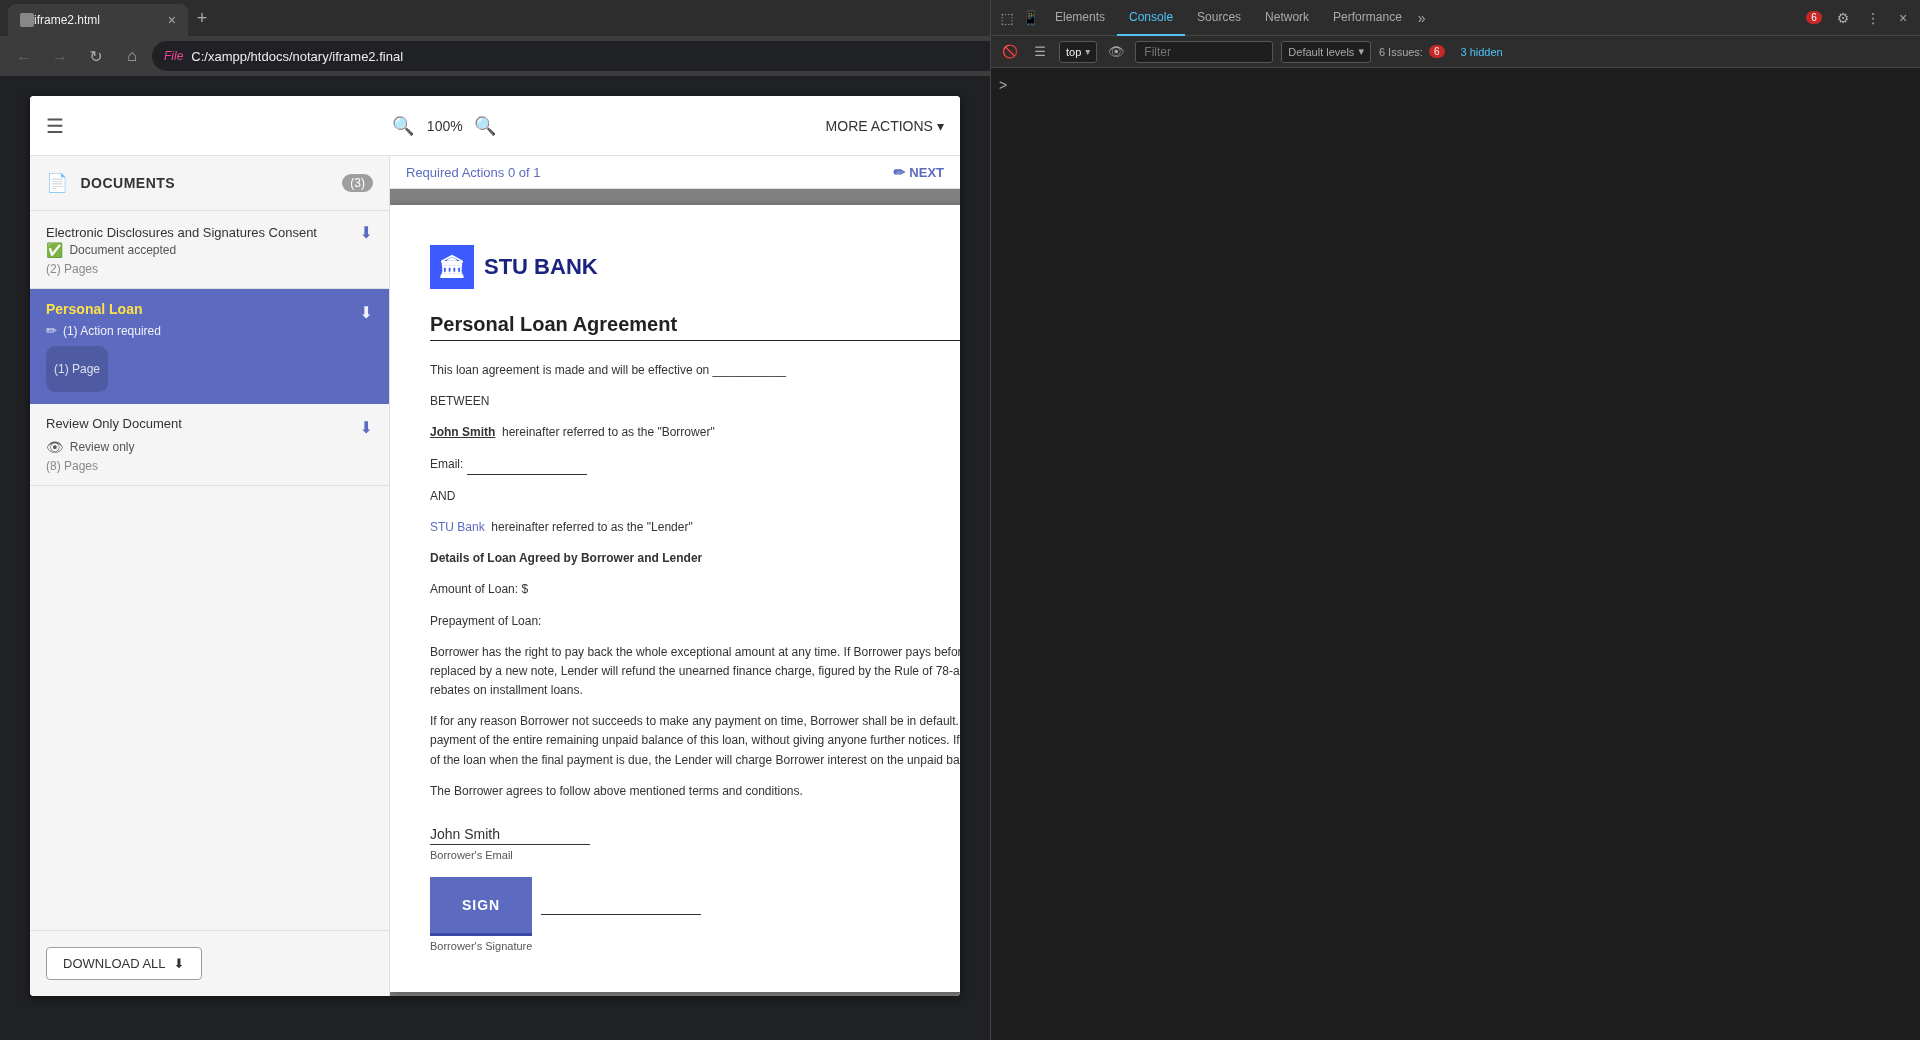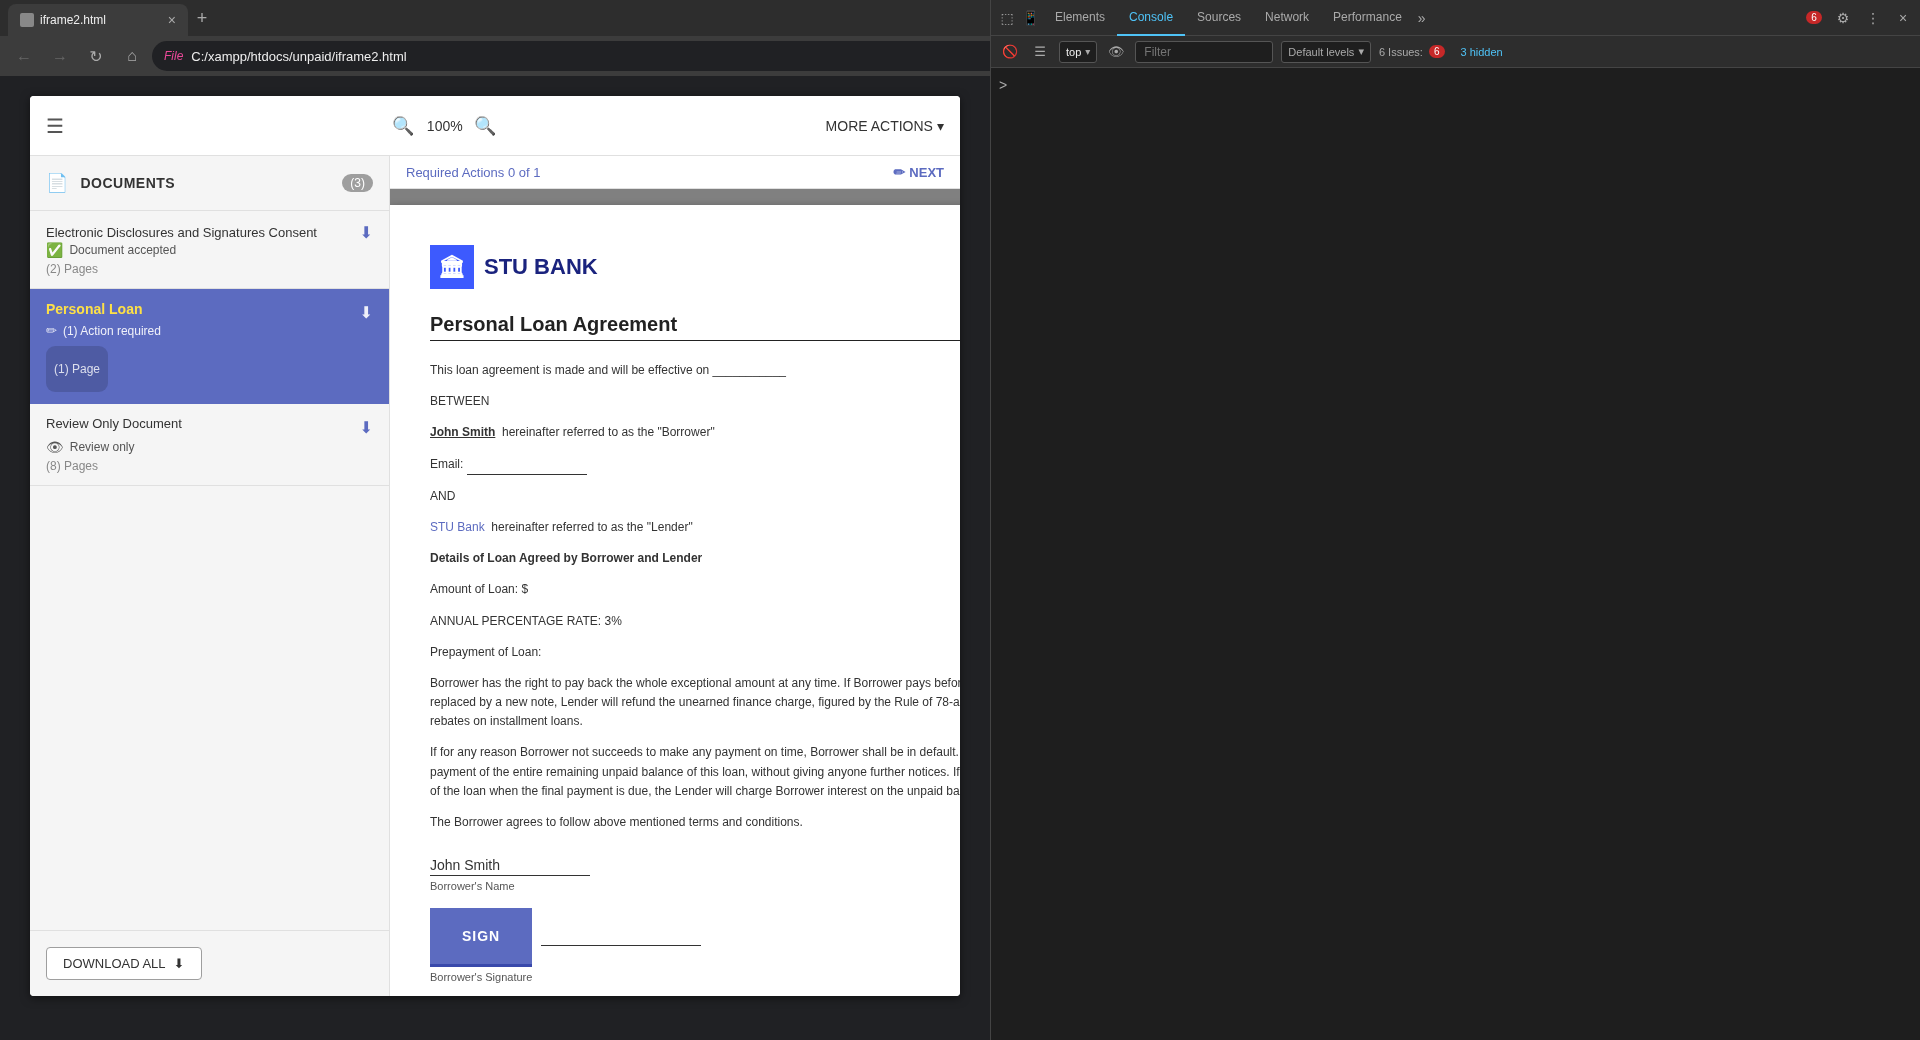--- a/index.html
+++ b/index.html
@@ -18,21 +18,21 @@
       padding: 0 8px;
     }
     .tab {
       display: flex;
       align-items: center;
       background: #3c3c3c;
       border-radius: 8px 8px 0 0;
       padding: 0 12px;
       height: 32px;
       margin-top: 4px;
-      gap: 6px;
+      gap: 0;
       min-width: 180px;
     }
     .tab-favicon {
       width: 14px;
       height: 14px;
       background: #888;
       border-radius: 2px;
     }
     .tab-title {
       font-size: 12px;
@@ -604,21 +604,21 @@
     <div class="tab-new">+</div>
   </div>
 
   <div class="nav-bar">
     <div class="nav-btn disabled">←</div>
     <div class="nav-btn disabled">→</div>
     <div class="nav-btn">↻</div>
     <div class="nav-btn">⌂</div>
     <div class="address-bar">
       <span class="address-lock">File</span>
-      <span class="address-text">C:/xampp/htdocs/unpaid/iframe2.html</span>
+      <span class="address-text">C:/xampp/htdocs/notary/iframe2.final</span>
     </div>
     <div class="nav-right">
       <div class="nav-icon">⊞</div>
       <div class="nav-icon">👤</div>
       <div class="nav-icon">⋮</div>
     </div>
   </div>
 </div>
 
 <div class="page-wrapper">
@@ -723,30 +723,29 @@
               <span>Email:</span>
               <span class="field-line">&nbsp;&nbsp;&nbsp;&nbsp;&nbsp;&nbsp;&nbsp;&nbsp;&nbsp;&nbsp;&nbsp;&nbsp;&nbsp;&nbsp;&nbsp;&nbsp;</span>
             </p>
             <p>AND</p>
             <p>
               <a style="color:#5c6bc0;">STU Bank</a>
               &nbsp;<span>hereinafter referred to as the "Lender"</span>
             </p>
             <p class="section-title">Details of Loan Agreed by Borrower and Lender</p>
             <p>Amount of Loan: $</p>
-            <p>ANNUAL PERCENTAGE RATE: 3%</p>
             <p style="font-weight:normal;">Prepayment of Loan:</p>
             <p>Borrower has the right to pay back the whole exceptional amount at any time. If Borrower pays before time, or if this loan is refinanced or replaced by a new note, Lender will refund the unearned finance charge, figured by the Rule of 78-a commonly used formula for figuring rebates on installment loans.</p>
             <p>If for any reason Borrower not succeeds to make any payment on time, Borrower shall be in default. The Lender can then order instant payment of the entire remaining unpaid balance of this loan, without giving anyone further notices. If Borrower has not paid the full amount of the loan when the final payment is due, the Lender will charge Borrower interest on the unpaid balance at 10 percent (%) per year.</p>
             <p>The Borrower agrees to follow above mentioned terms and conditions.</p>
           </div>
 
           <div class="sign-section">
             <div class="signer-name">John Smith</div>
-            <div class="signer-label">Borrower's Name</div>
+            <div class="signer-label">Borrower's Email</div>
             <div class="sign-btn-container">
               <button class="sign-btn">SIGN</button>
               <span class="signature-line">&nbsp;&nbsp;&nbsp;&nbsp;&nbsp;&nbsp;&nbsp;&nbsp;&nbsp;&nbsp;&nbsp;&nbsp;&nbsp;&nbsp;&nbsp;</span>
             </div>
             <div class="signer-label">Borrower's Signature</div>
           </div>
         </div>
 
       </div>
     </div>

